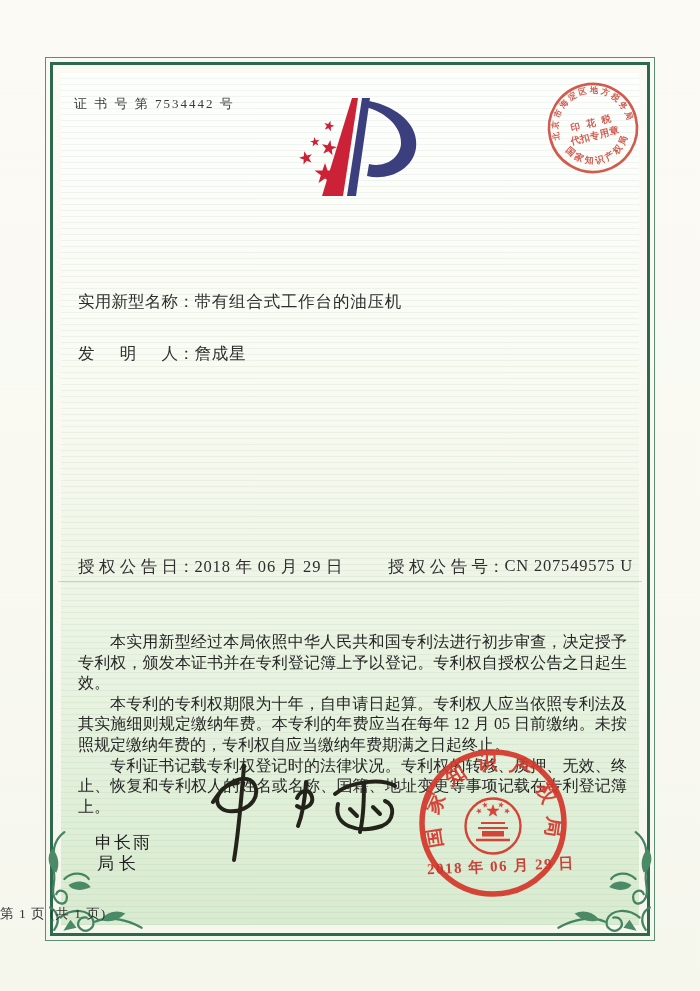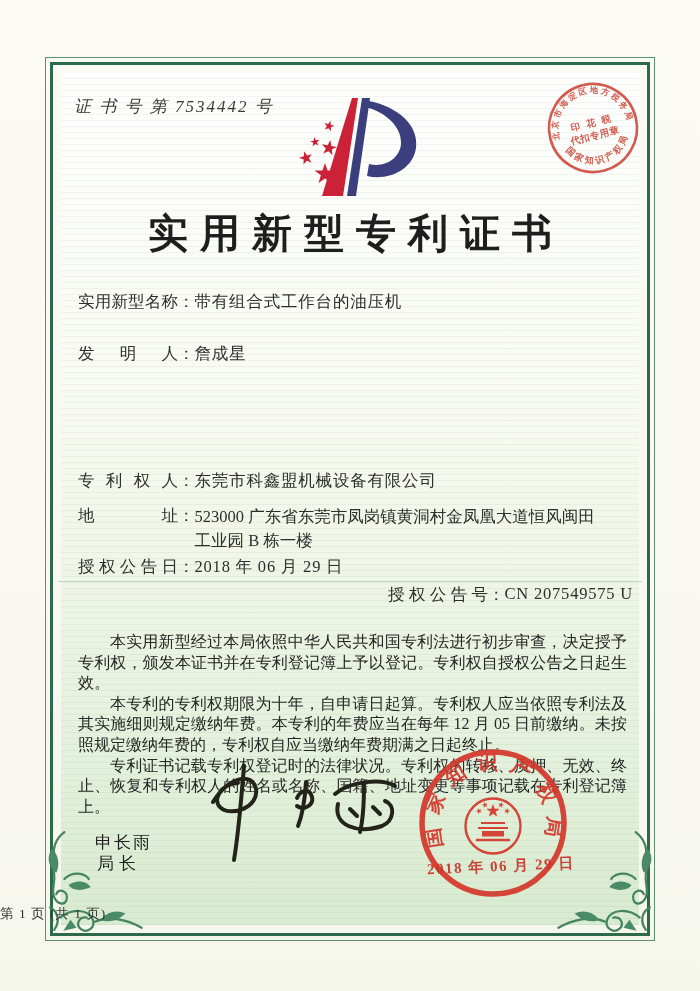--- a/index.html
+++ b/index.html
@@ -11,30 +11,30 @@
   }
   .frame{position:absolute;left:45px;top:57px;width:608px;height:882px;border:1px solid #5c8f72;}
   .frame-inner{position:absolute;inset:4px;border:3px solid #2d6a4d;}
   .texture{
     position:absolute;inset:8px;
     background:
       repeating-linear-gradient(0deg, rgba(110,165,125,0.10) 0 1px, rgba(255,255,255,0) 1px 6px),
       linear-gradient(180deg, rgba(255,255,255,0.9) 0%, rgba(248,250,240,0.7) 40%, rgba(226,240,218,0.85) 78%, rgba(215,234,206,0.95) 100%);
   }
   .abs{position:absolute;}
-  .cert-no{left:74px;top:95px;font-size:17px;letter-spacing:2px;color:#3a3a3a;font-style:italic;}
+  .cert-no{left:74px;top:95px;font-size:13px;letter-spacing:2px;color:#3a3a3a;}
   .title{left:0;top:206px;width:700px;text-align:center;font-size:40px;font-weight:bold;
          letter-spacing:12px;color:#1e1e1e;text-indent:12px;}
   .frow{left:78px;font-size:16.5px;color:#2e2e2e;white-space:nowrap;}
   .flabel{display:inline-block;width:100px;text-align:justify;text-align-last:justify;
           text-justify:inter-character;vertical-align:top;}
   .colon{display:inline-block;vertical-align:top;}
   .fvalue{display:inline-block;letter-spacing:0.8px;vertical-align:top;}
   .addr-lines{display:inline-block;vertical-align:top;white-space:normal;width:452px;line-height:24px;}
-  .grant-right{position:absolute;left:310px;top:0;white-space:nowrap;margin-top:28px;}
+  .grant-right{position:absolute;left:310px;top:0;white-space:nowrap;}
   .divider{left:58px;top:581px;width:584px;height:1px;background:rgba(90,120,95,0.28);}
   .body{left:78px;top:584px;width:549px;font-size:16px;line-height:20.6px;
         text-align:justify;text-justify:inter-character;color:#262626;margin-top:48px;}
   .body p{margin:0;text-indent:2em;}
   .signer-title{left:97px;top:852px;font-size:17px;letter-spacing:5px;color:#222;}
   .signer-name{left:95px;top:831px;font-size:17px;letter-spacing:2px;color:#222;}
   .seal-date{left:427px;top:857px;font-size:15px;color:#c9342a;letter-spacing:1.5px;
              transform:rotate(-2.5deg);font-weight:bold;opacity:.92;}
   .footer{left:0;top:905px;width:700px;text-align:left;font-size:13.5px;letter-spacing:1px;color:#333;}
   .tax-stamp{left:544px;top:79px;width:98px;height:98px;transform:rotate(-14deg);opacity:.95;}
@@ -107,35 +107,28 @@
     </g>
     <g fill="#cc2238">
       <use href="#star5" transform="translate(53,82) scale(1.1)"></use>
       <use href="#star5" transform="translate(34,66) scale(0.7) rotate(-15)"></use>
       <use href="#star5" transform="translate(57,56) scale(0.8) rotate(10)"></use>
       <use href="#star5" transform="translate(43,50) scale(0.5) rotate(-8)"></use>
       <use href="#star5" transform="translate(57,34) scale(0.55) rotate(15)"></use>
     </g>
   </svg>
 
-  <div class="abs title">实用新型专利证书</div>
 
   <div class="abs frow" style="top:343px">
     <span class="flabel">发明人</span><span class="colon">：</span><span class="fvalue">詹成星</span>
   </div>
   <div class="abs frow" style="top:291px">
     <span class="flabel">实用新型名称</span><span class="colon">：</span><span class="fvalue">带有组合式工作台的油压机</span>
   </div>
-  <div class="abs frow" style="top:470px">
-    <span class="flabel">专利权人</span><span class="colon">：</span><span class="fvalue">东莞市科鑫盟机械设备有限公司</span>
-  </div>
 
-  <div class="abs frow" style="top:505px">
-    <span class="flabel">地址</span><span class="colon">：</span><span class="addr-lines"><span>523000 广东省东莞市凤岗镇黄洞村金凤凰大道恒风闽田</span><br><span>工业园 B 栋一楼</span></span>
-  </div>
 
   <div class="abs frow" style="top:556px;width:560px">
     <span class="flabel">授权公告日</span><span class="colon">：</span><span class="fvalue">2018 年 06 月 29 日</span>
     <span class="grant-right">
       <span class="flabel">授权公告号</span><span class="colon">：</span><span class="fvalue">CN 207549575 U</span>
     </span>
   </div>
 
   <div class="abs divider"></div>
 

